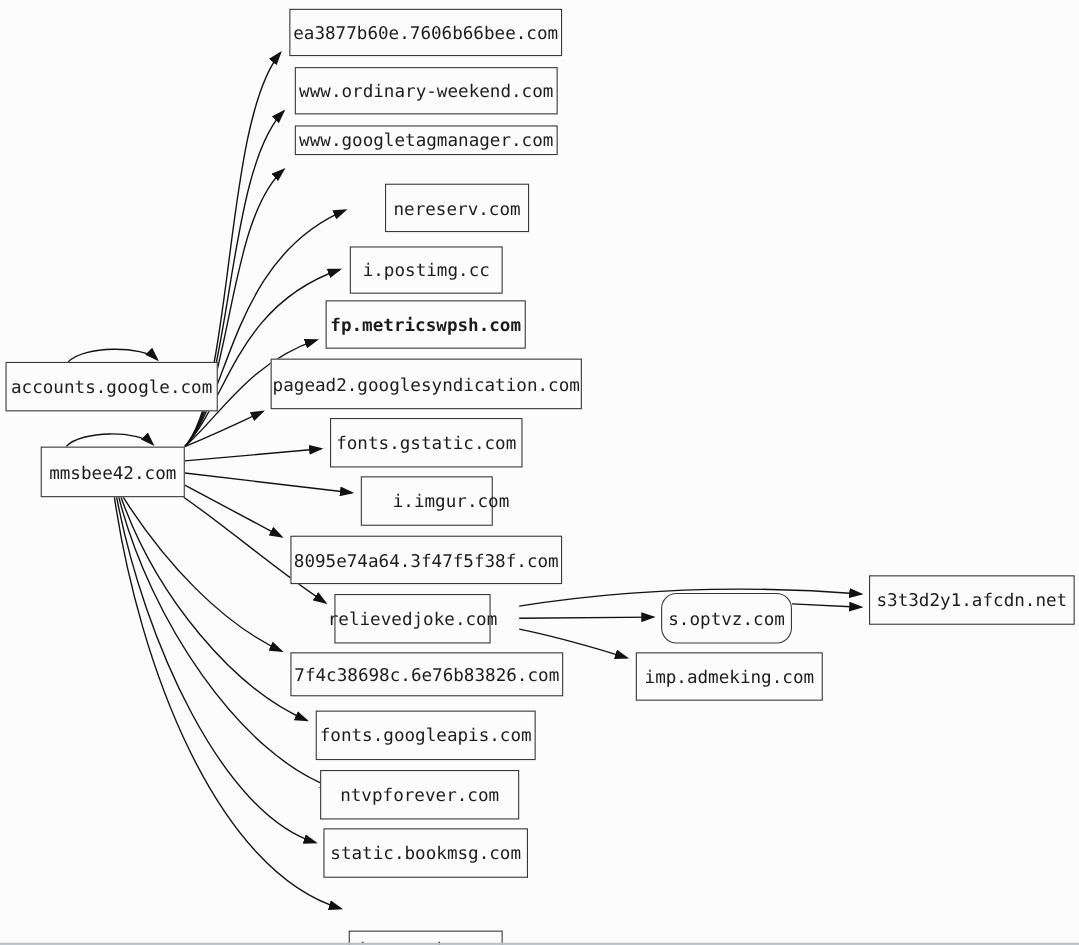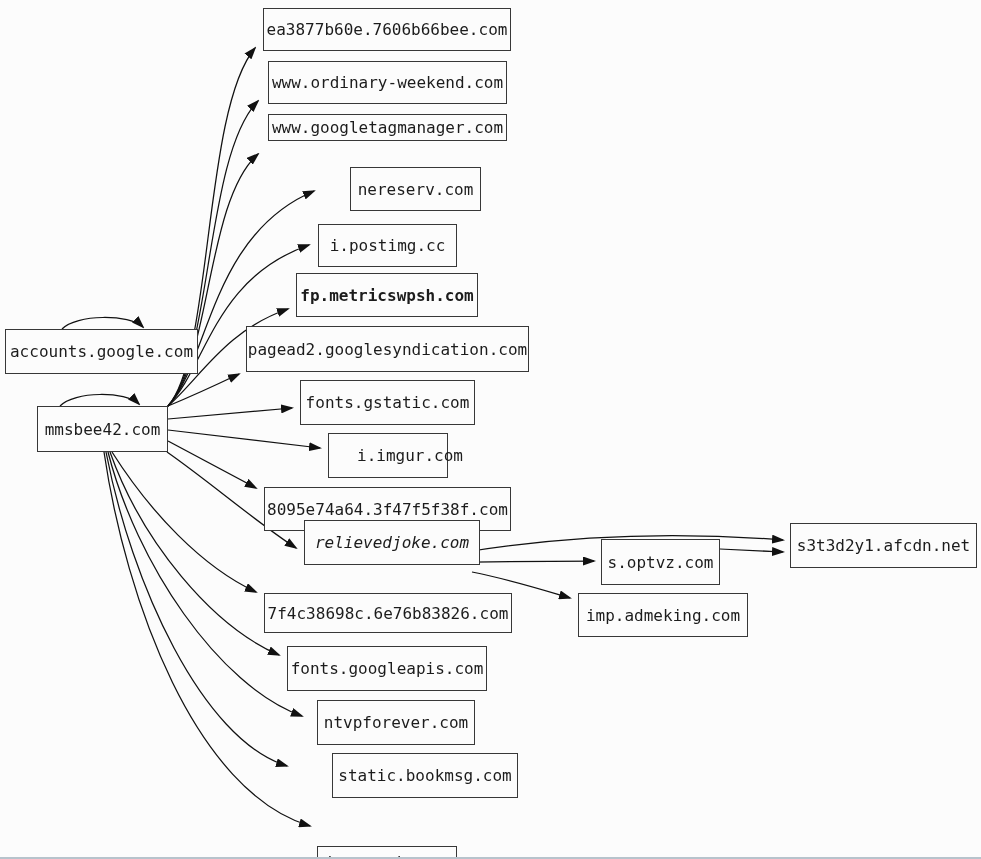--- a/index.html
+++ b/index.html
@@ -92,42 +92,42 @@
       </div>
       <div class="node" style="left: 37px; top: 406px; width: 131px; height: 46px;">
         <span class="node-label">mmsbee42.com</span>
       </div>
       <div class="node" style="left: 328px; top: 433px; width: 120px; height: 45px; padding-left: 44px;">
         <span class="node-label">i.imgur.com</span>
       </div>
       <div class="node" style="left: 264px; top: 487px; width: 247px; height: 44px;">
         <span class="node-label">8095e74a64.3f47f5f38f.com</span>
       </div>
-      <div class="node" style="left: 304px; top: 520px; width: 176px; height: 45px; font-style: italic;">
+      <div class="node" style="left: 304px; top: 540px; width: 142px; height: 45px;">
         <span class="node-label">relievedjoke.com</span>
       </div>
-      <div class="node" style="left: 601px; top: 539px; width: 119px; height: 46px;">
+      <div class="node" style="left: 601px; top: 539px; width: 119px; height: 46px; border-radius: 14px;">
         <span class="node-label">s.optvz.com</span>
       </div>
       <div class="node" style="left: 790px; top: 523px; width: 187px; height: 45px;">
         <span class="node-label">s3t3d2y1.afcdn.net</span>
       </div>
       <div class="node" style="left: 264px; top: 593px; width: 248px; height: 40px;">
         <span class="node-label">7f4c38698c.6e76b83826.com</span>
       </div>
       <div class="node" style="left: 578px; top: 593px; width: 170px; height: 44px;">
         <span class="node-label">imp.admeking.com</span>
       </div>
       <div class="node" style="left: 287px; top: 646px; width: 200px; height: 45px;">
         <span class="node-label">fonts.googleapis.com</span>
       </div>
-      <div class="node" style="left: 317px; top: 700px; width: 158px; height: 45px;">
+      <div class="node" style="left: 291px; top: 700px; width: 181px; height: 45px;">
         <span class="node-label">ntvpforever.com</span>
       </div>
-      <div class="node" style="left: 294px; top: 753px; width: 186px; height: 45px; margin-left: 38px;">
+      <div class="node" style="left: 294px; top: 753px; width: 186px; height: 45px;">
         <span class="node-label">static.bookmsg.com</span>
       </div>
       <div class="node" style="left: 317px; top: 806px; width: 140px; height: 33px; margin-top: 40px;">
         <span class="node-label">js.capndr.com</span>
       </div>
     </div>
   <div id="bottom-divider"></div>
 </div>
 
 </body></html>

